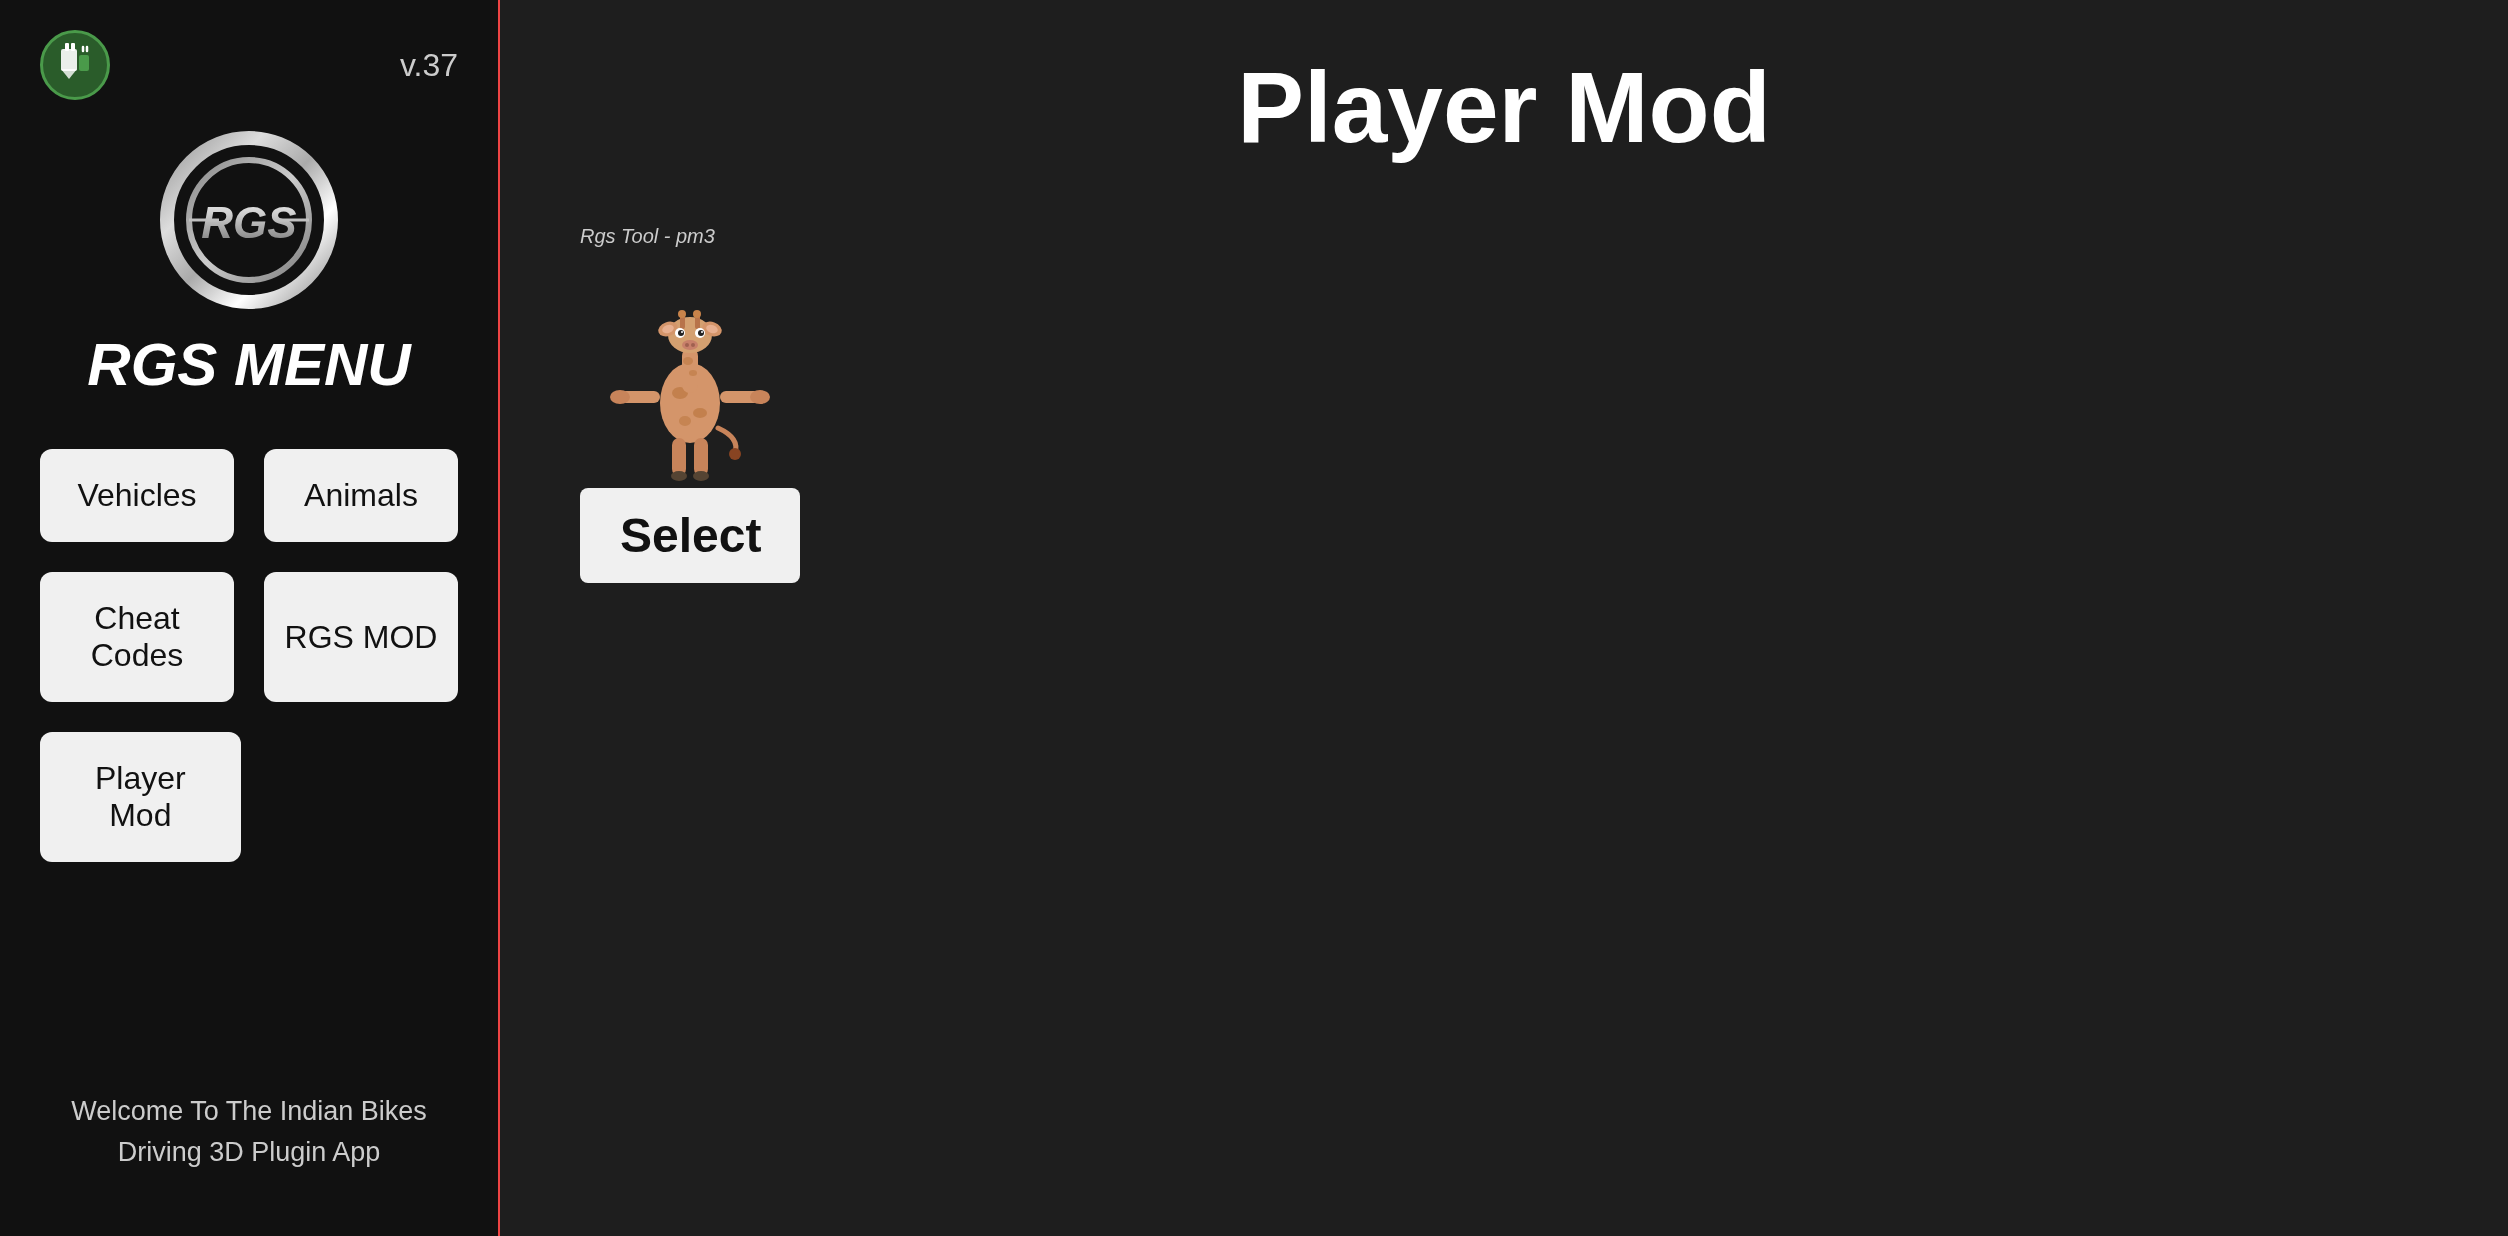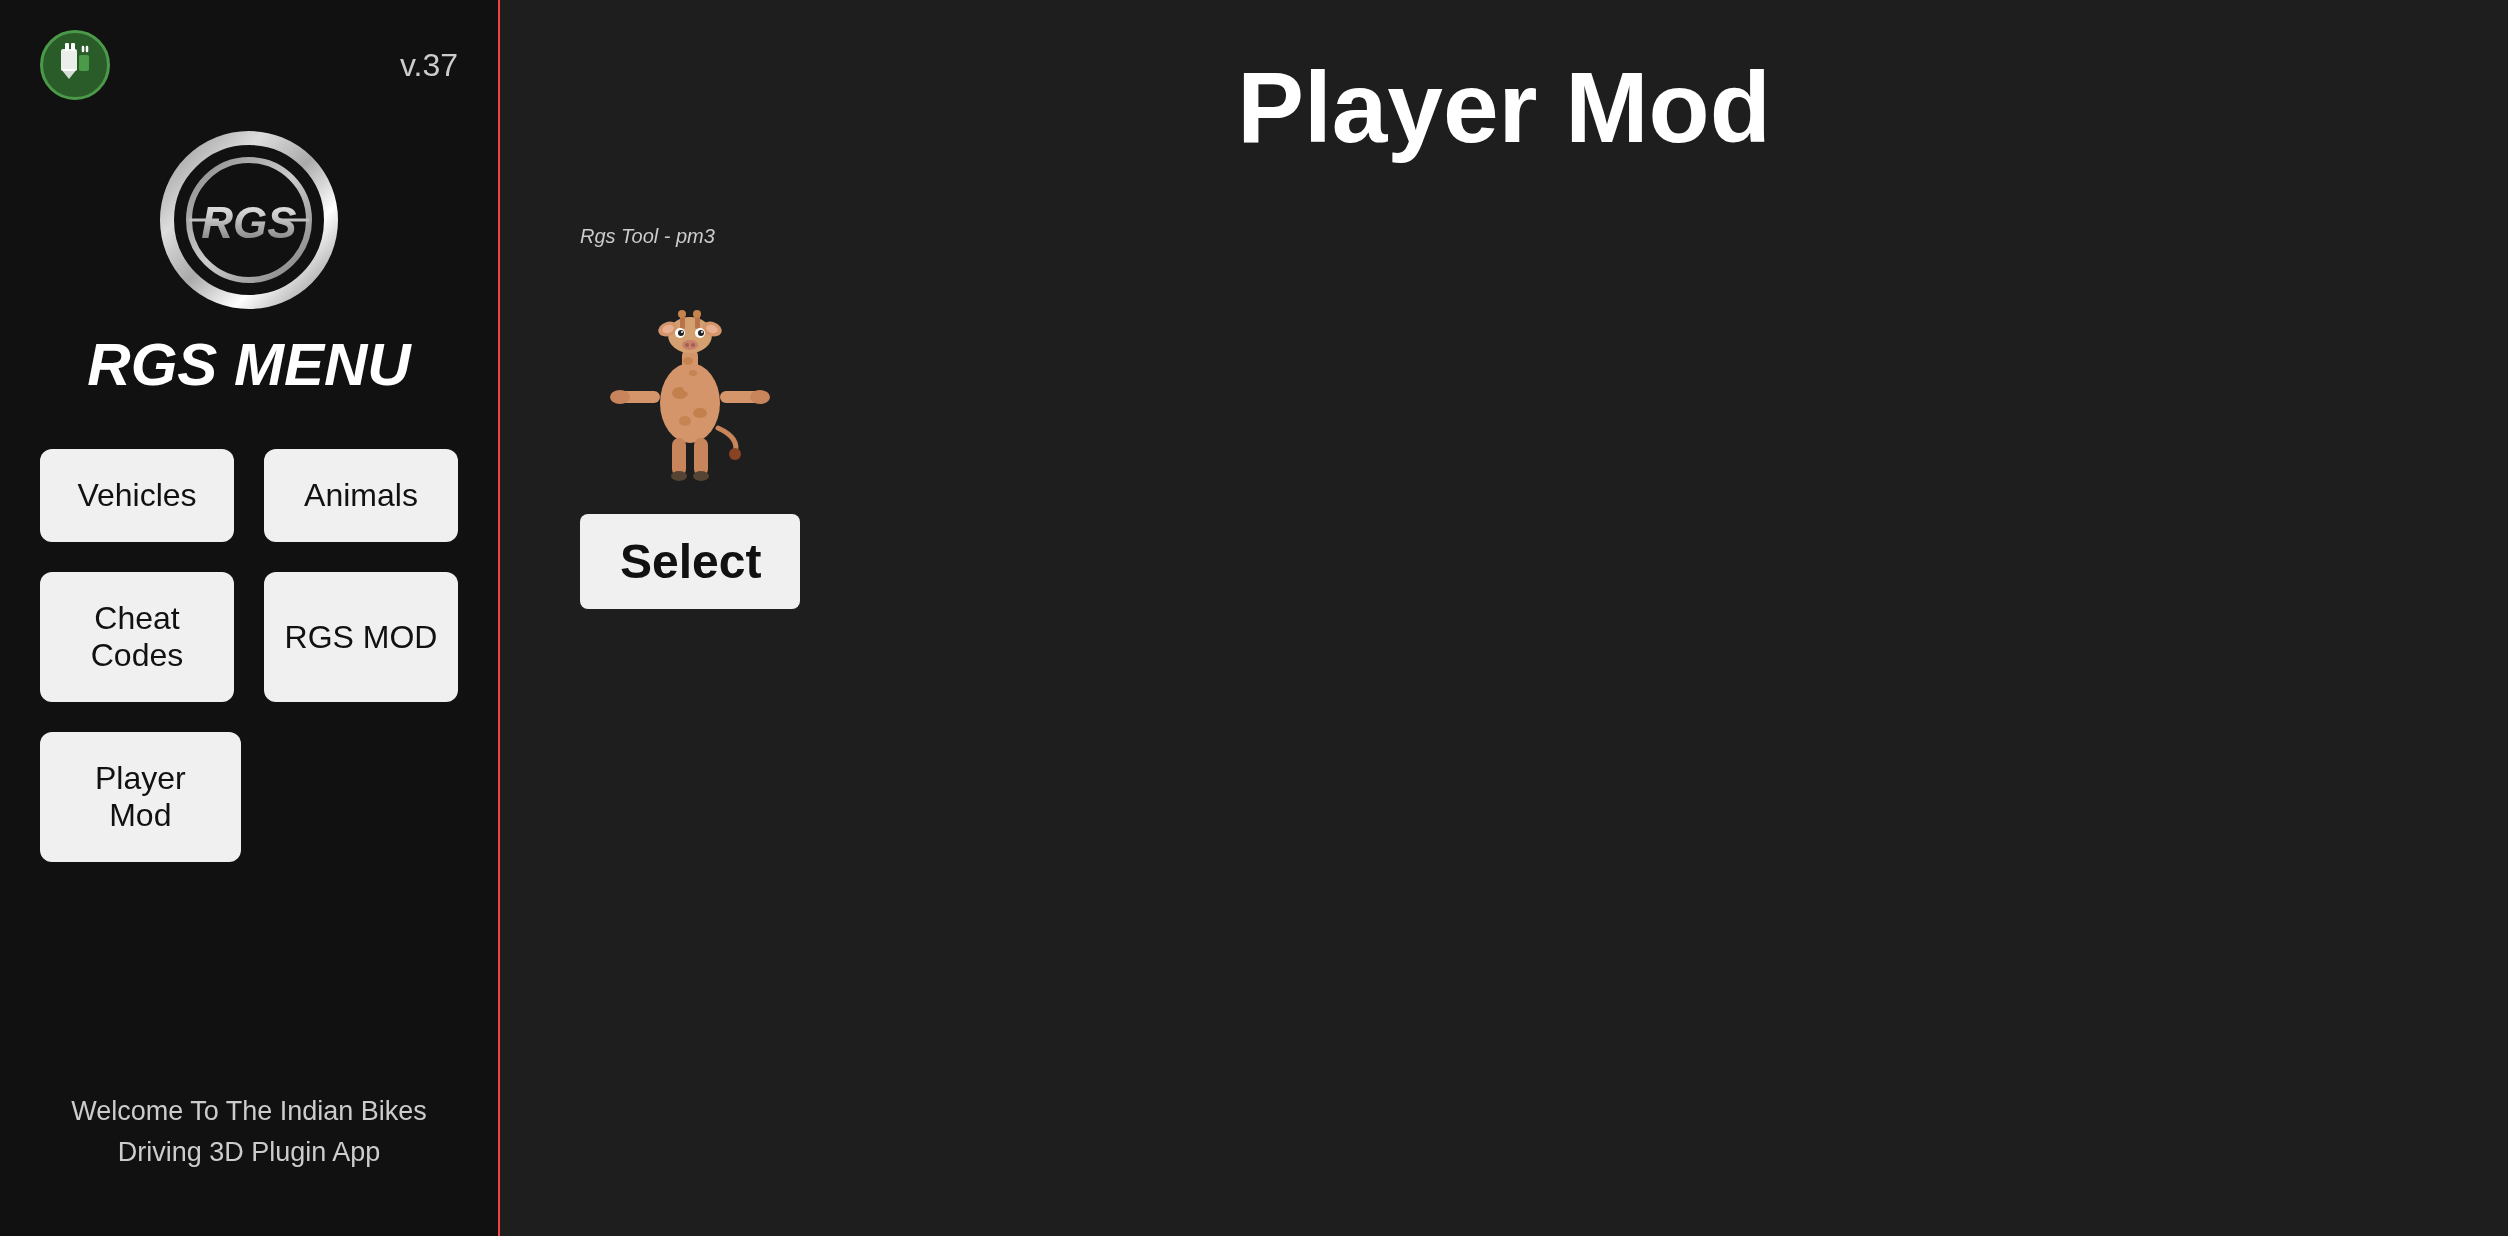--- a/index.html
+++ b/index.html
@@ -151,21 +151,20 @@
       color: #cccccc;
       font-style: italic;
       margin-bottom: 20px;
     }
 
     .character-card {
       display: flex;
       flex-direction: column;
       align-items: center;
       width: 220px;
-      gap: 26px;
     }
 
     .character-figure {
       width: 200px;
       height: 220px;
       display: flex;
       align-items: center;
       justify-content: center;
       margin-bottom: 0;
     }

